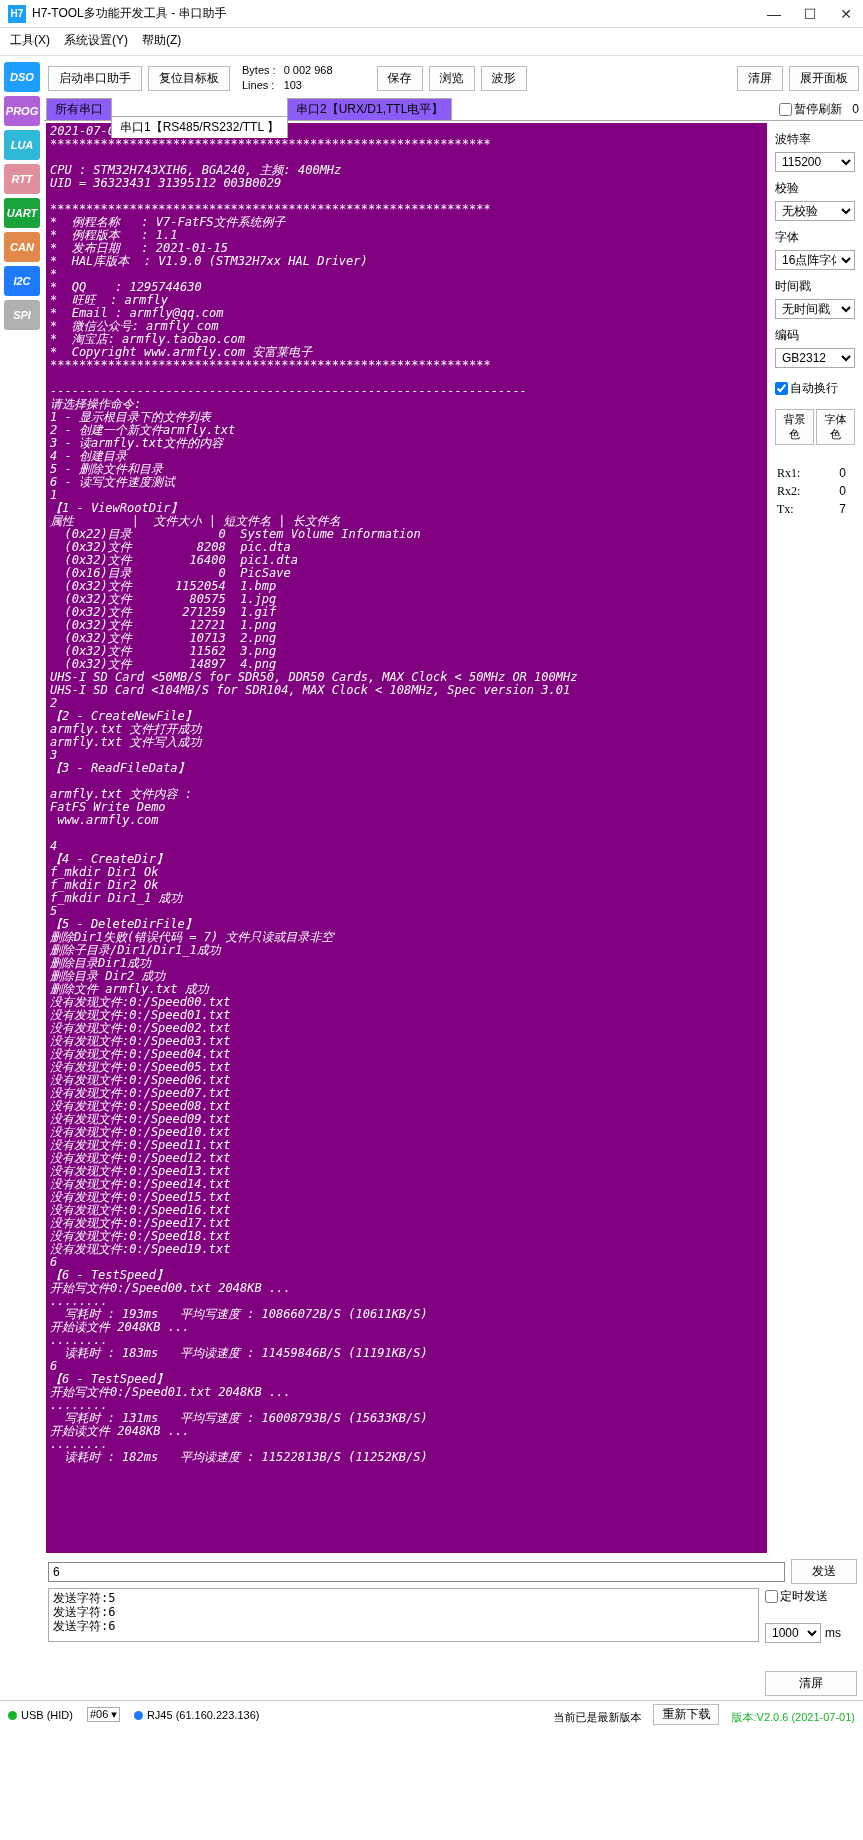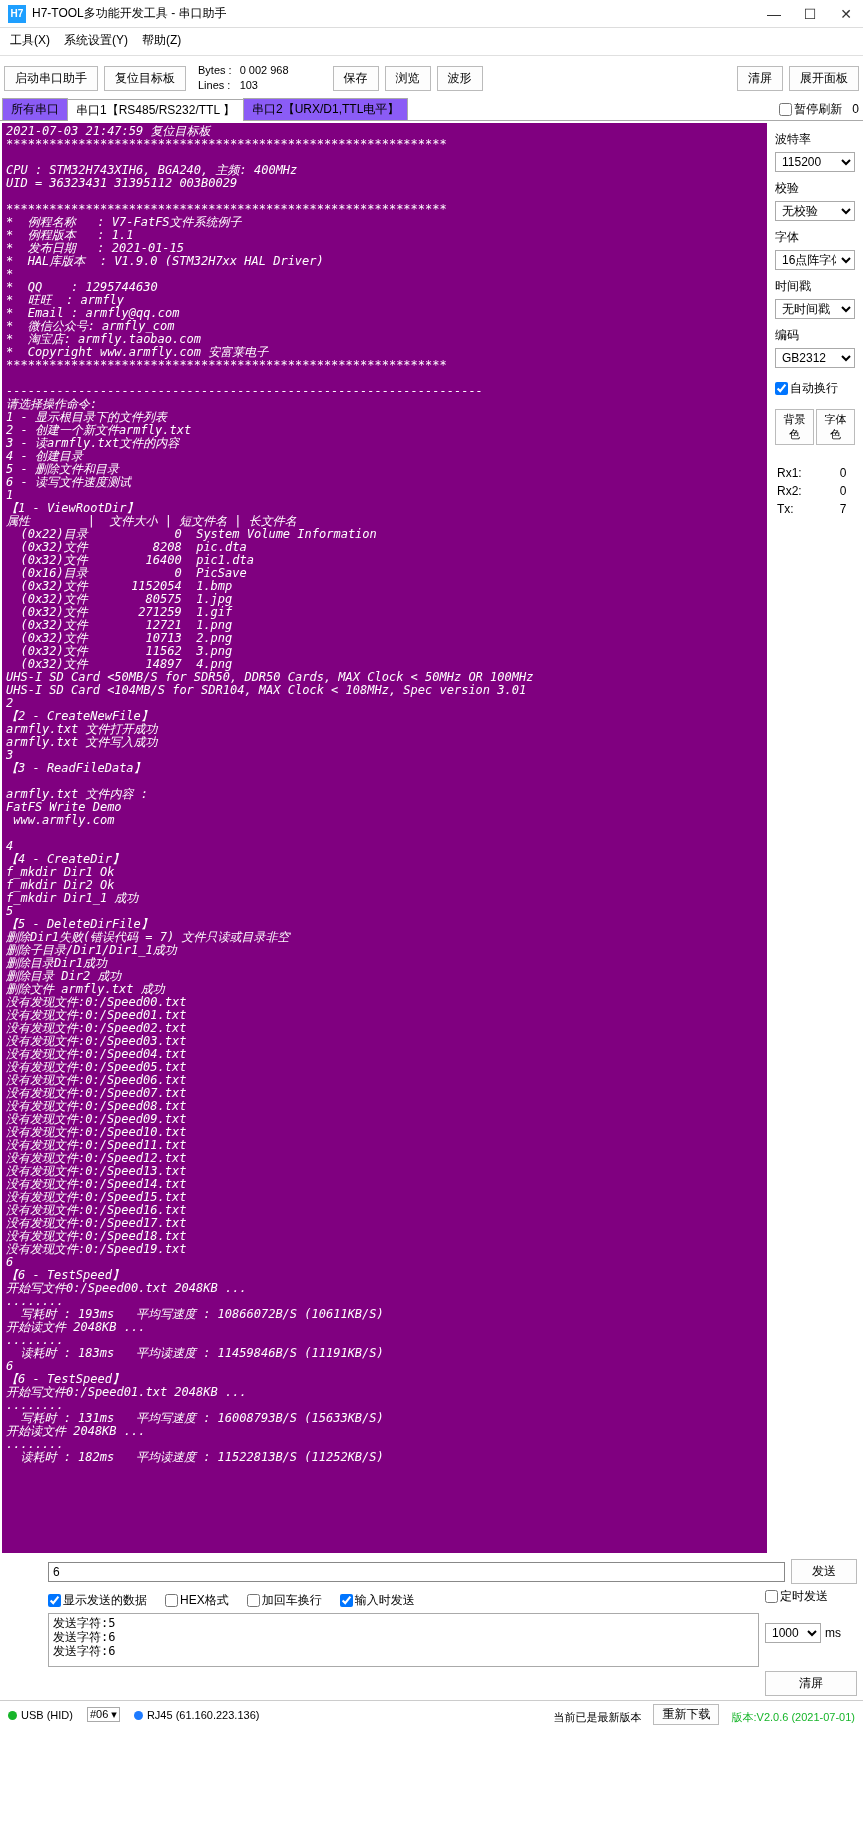--- a/index.html
+++ b/index.html
@@ -14,33 +14,33 @@
 .main { display:flex; }
 .sidebtns { width:44px; display:flex; flex-direction:column; gap:4px; padding:6px 4px; }
 .sidebtn { width:36px; height:30px; border-radius:3px; color:#fff; font-weight:bold; font-size:11px; display:flex; align-items:center; justify-content:center; font-style:italic; cursor:pointer;}
 .content { flex:1; display:flex; flex-direction:column; }
 .toolbar1 { display:flex; align-items:center; gap:6px; padding:6px 4px 4px; }
 .btn { background:#fdfdfd; border:1px solid #bbb; padding:3px 10px; cursor:pointer; font-size:12px; }
 .stats { font-size:11px; line-height:13px; margin-left:4px; }
 .stats td:first-child { padding-right:6px; }
 .tabbar { display:flex; align-items:center; border-bottom:1px solid #aaa; padding-left:2px; }
 .tab { border:1px solid #aaa; border-bottom:none; padding:2px 8px; margin-right:-1px; background:#8b5cf6; cursor:pointer; font-size:12px; }
-.tab.active { background:#fff; position:relative; top:1px; }
+.tab.active { background:#fff; position:relative; top:18px; }
 .tabbar .pause { margin-left:auto; margin-right:10px; display:flex; align-items:center; gap:2px; }
 .body2 { display:flex; }
 .terminal { flex:1; margin:2px 0 4px 2px;font-style:italic; }
 .term-inner { background:#800080; color:#fff; font-family:"SimSun","Consolas",monospace; font-size:12px; line-height:13px; white-space:pre; padding:2px 4px; height:1430px; overflow:hidden; }
 .rightpanel { width:96px; padding:6px 8px 0 8px; display:flex; flex-direction:column; gap:4px; font-size:12px; }
 .rp-label { margin-top:4px; }
 select,.fakeselect { width:100%; border:1px solid #aaa; padding:1px 2px; font-size:12px; background:#fff; }
 .cbx { display:flex; align-items:center; gap:2px; margin-top:8px; }
 .colorbtns { display:flex; gap:2px; margin-top:8px; }
 .colorbtns .btn { padding:2px 4px; font-size:11px; }
 .counts { margin-top:14px; font-family:monospace; font-size:12px; line-height:16px; }
-.counts td:first-child { padding-right:6px; }
+.counts td:first-child { padding-right:6px;font-family:Liberation Serif, serif; }
 .bottom { padding:2px 6px 4px 48px; }
 .inputline { display:flex; gap:6px; align-items:center; margin-bottom:4px; }
 .inputline input[type=text] { flex:1; border:1px solid #888; padding:2px 4px; font-size:12px; }
 .sendbtn { width:66px; }
 .opts { display:flex; gap:18px; align-items:center; margin:4px 0; }
 .opts label { display:flex; align-items:center; gap:2px; }
 .logbox { flex:1; border:1px solid #aaa; height:54px; padding:2px 4px; font-size:12px; line-height:14px; overflow:hidden; font-family:"SimSun",monospace;}
 .logright { width:92px; display:flex; flex-direction:column; gap:18px; }
 .logright .timed { display:flex; align-items:center; gap:2px; }
 .logright .ms { display:flex; align-items:center; gap:4px; }
@@ -67,20 +67,30 @@
   </div>
 </div>
 
 <div class="menubar">
   <span>工具(X)</span>
   <span>系统设置(Y)</span>
   <span>帮助(Z)</span>
 </div>
 
 <div class="main">
+  <div class="sidebtns" id="sidebtns">
+      <div class="sidebtn" style="background: rgb(30, 159, 255);">DSO</div>
+      <div class="sidebtn" style="background: rgb(176, 96, 216);">PROG</div>
+      <div class="sidebtn" style="background: rgb(47, 184, 216);">LUA</div>
+      <div class="sidebtn" style="background: rgb(224, 143, 156);">RTT</div>
+      <div class="sidebtn" style="background: rgb(26, 163, 58);">UART</div>
+      <div class="sidebtn" style="background: rgb(224, 137, 74);">CAN</div>
+      <div class="sidebtn" style="background: rgb(30, 123, 255);">I2C</div>
+      <div class="sidebtn" style="background: rgb(176, 176, 176);">SPI</div>
+    </div>
 
   <div class="content">
     <div class="toolbar1">
       <button class="btn">启动串口助手</button>
       <button class="btn">复位目标板</button>
       <table class="stats">
         <tbody>
             <tr>
               <td>Bytes :</td>
               <td>0 002 968</td>
@@ -258,38 +268,20 @@
   </div>
 </div>
 
 <div class="bottom">
   <div class="inputline">
     <input type="text" value="6" style="">
     <button class="btn sendbtn">发送</button>
   </div>
   <div style="display:flex; gap:6px; align-items:flex-start;">
     <div style="flex:1">
-      <div class="opts">
-        <label>
-            <input type="checkbox" checked="" style=""> 
-            <span>显示发送的数据</span>
-          </label>
-        <label>
-            <input type="checkbox" style=""> 
-            <span>HEX格式</span>
-          </label>
-        <label>
-            <input type="checkbox" style=""> 
-            <span>加回车换行</span>
-          </label>
-        <label>
-            <input type="checkbox" checked="" style=""> 
-            <span>输入时发送</span>
-          </label>
-      </div>
       <div class="logbox" style="white-space:pre;">发送字符:5
 发送字符:6
 发送字符:6</div>
     </div>
     <div class="logright">
       <label class="timed">
           <input type="checkbox" style=""> 
           <span>定时发送</span>
         </label>
       <div class="ms">

